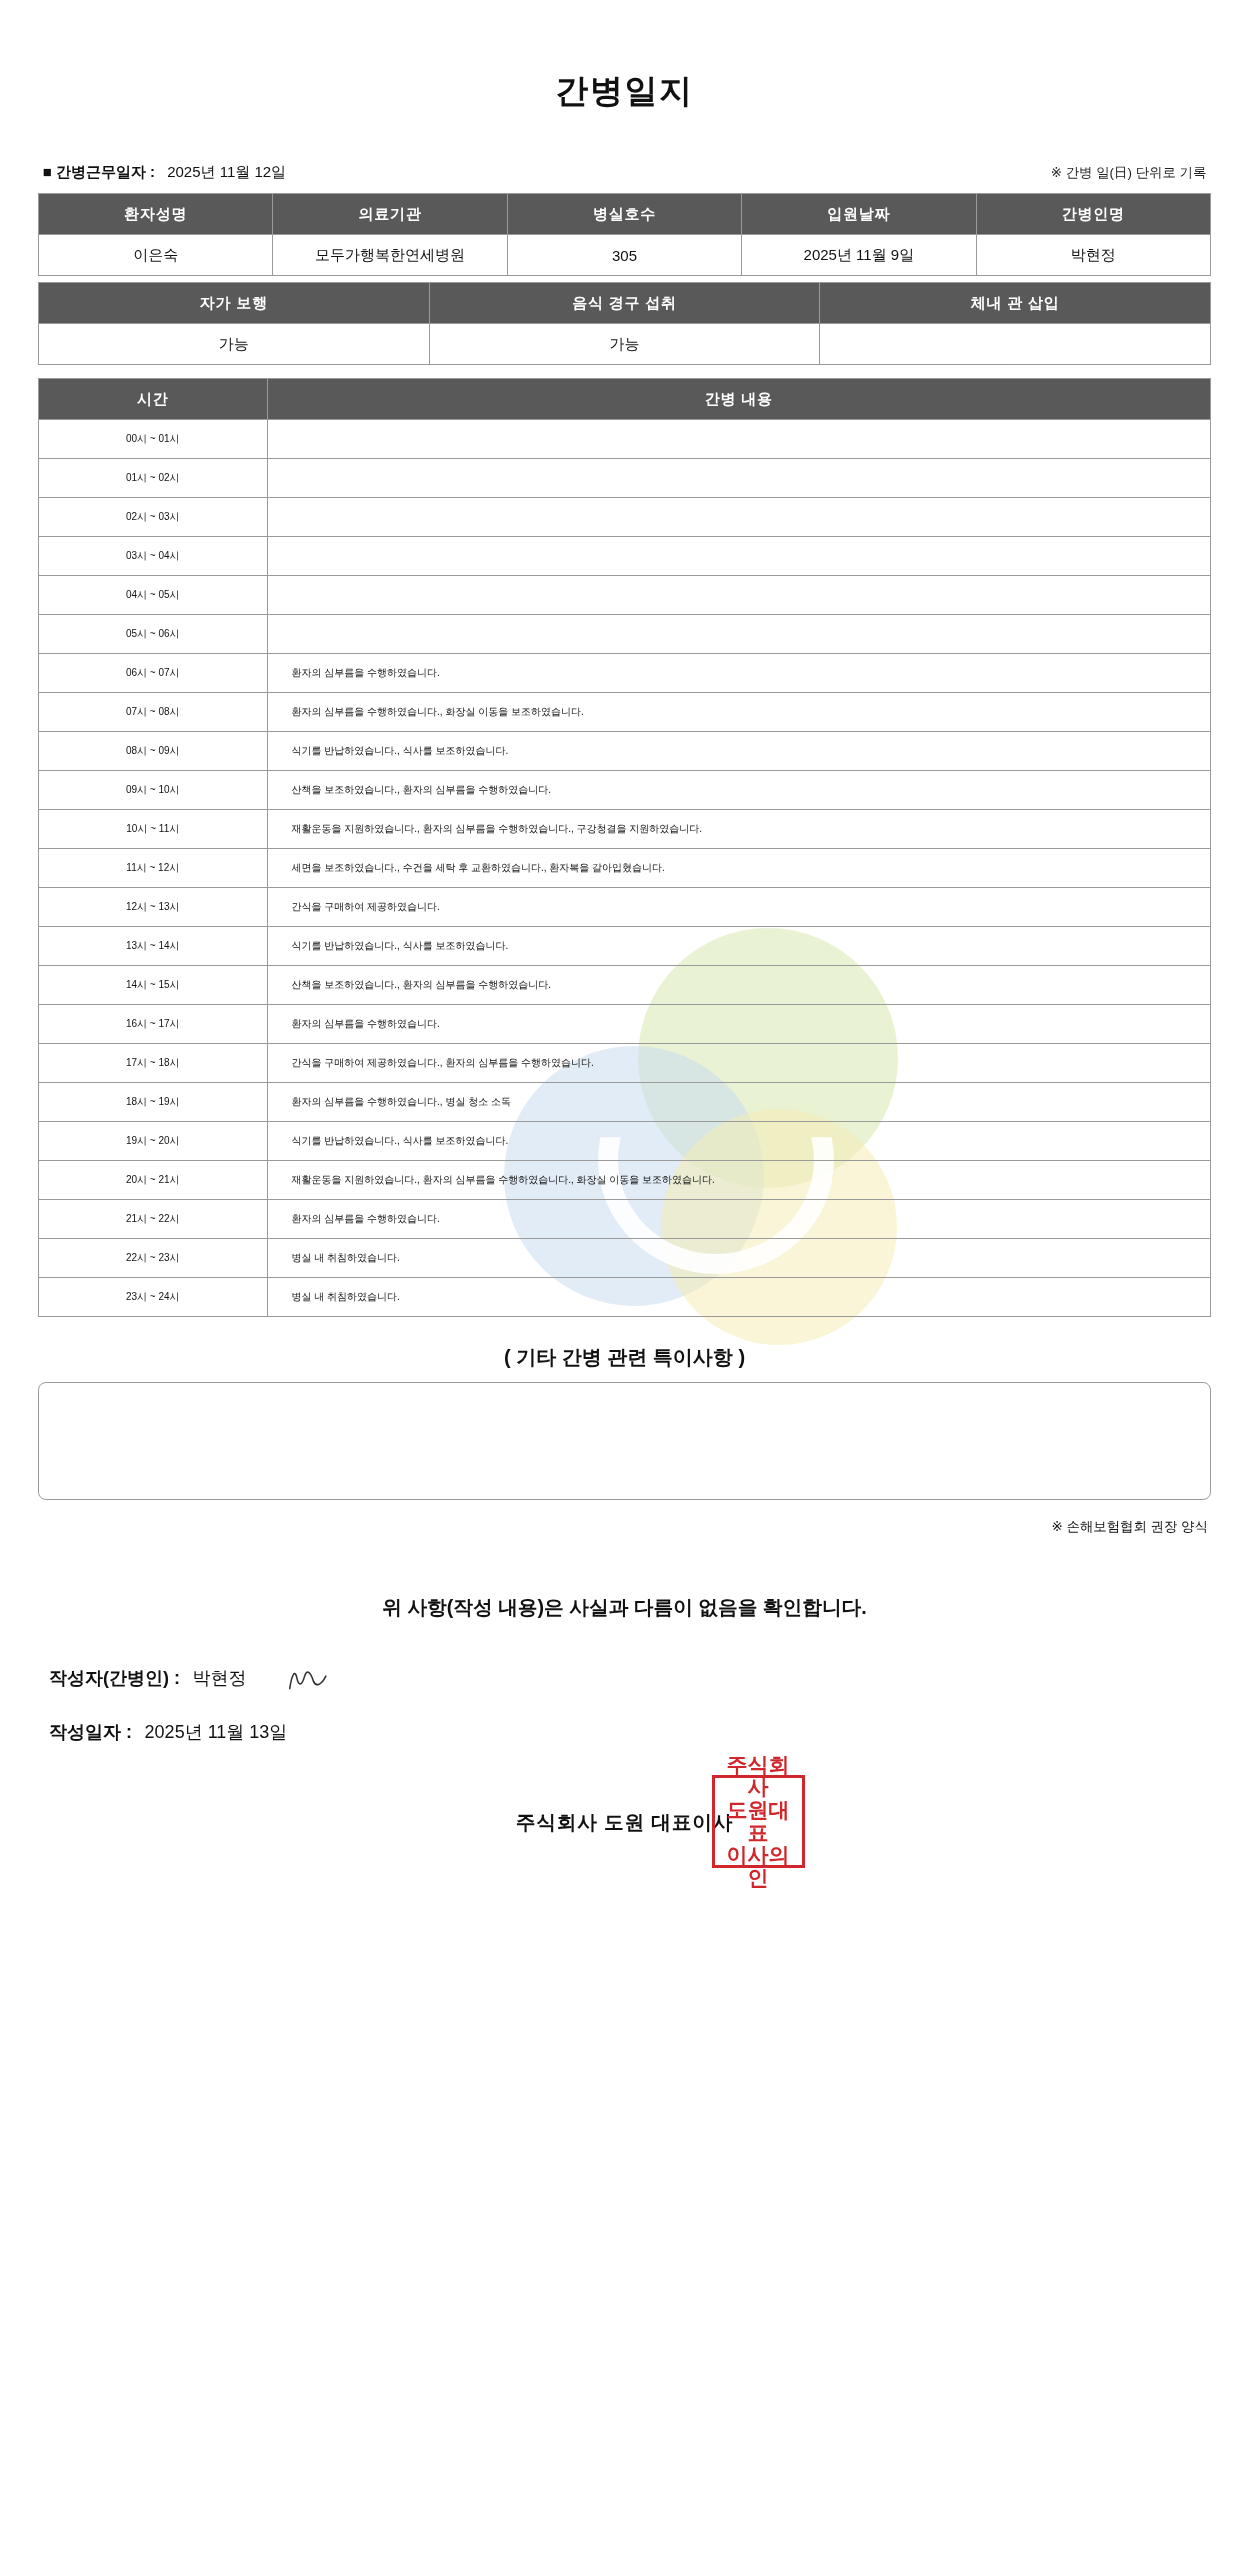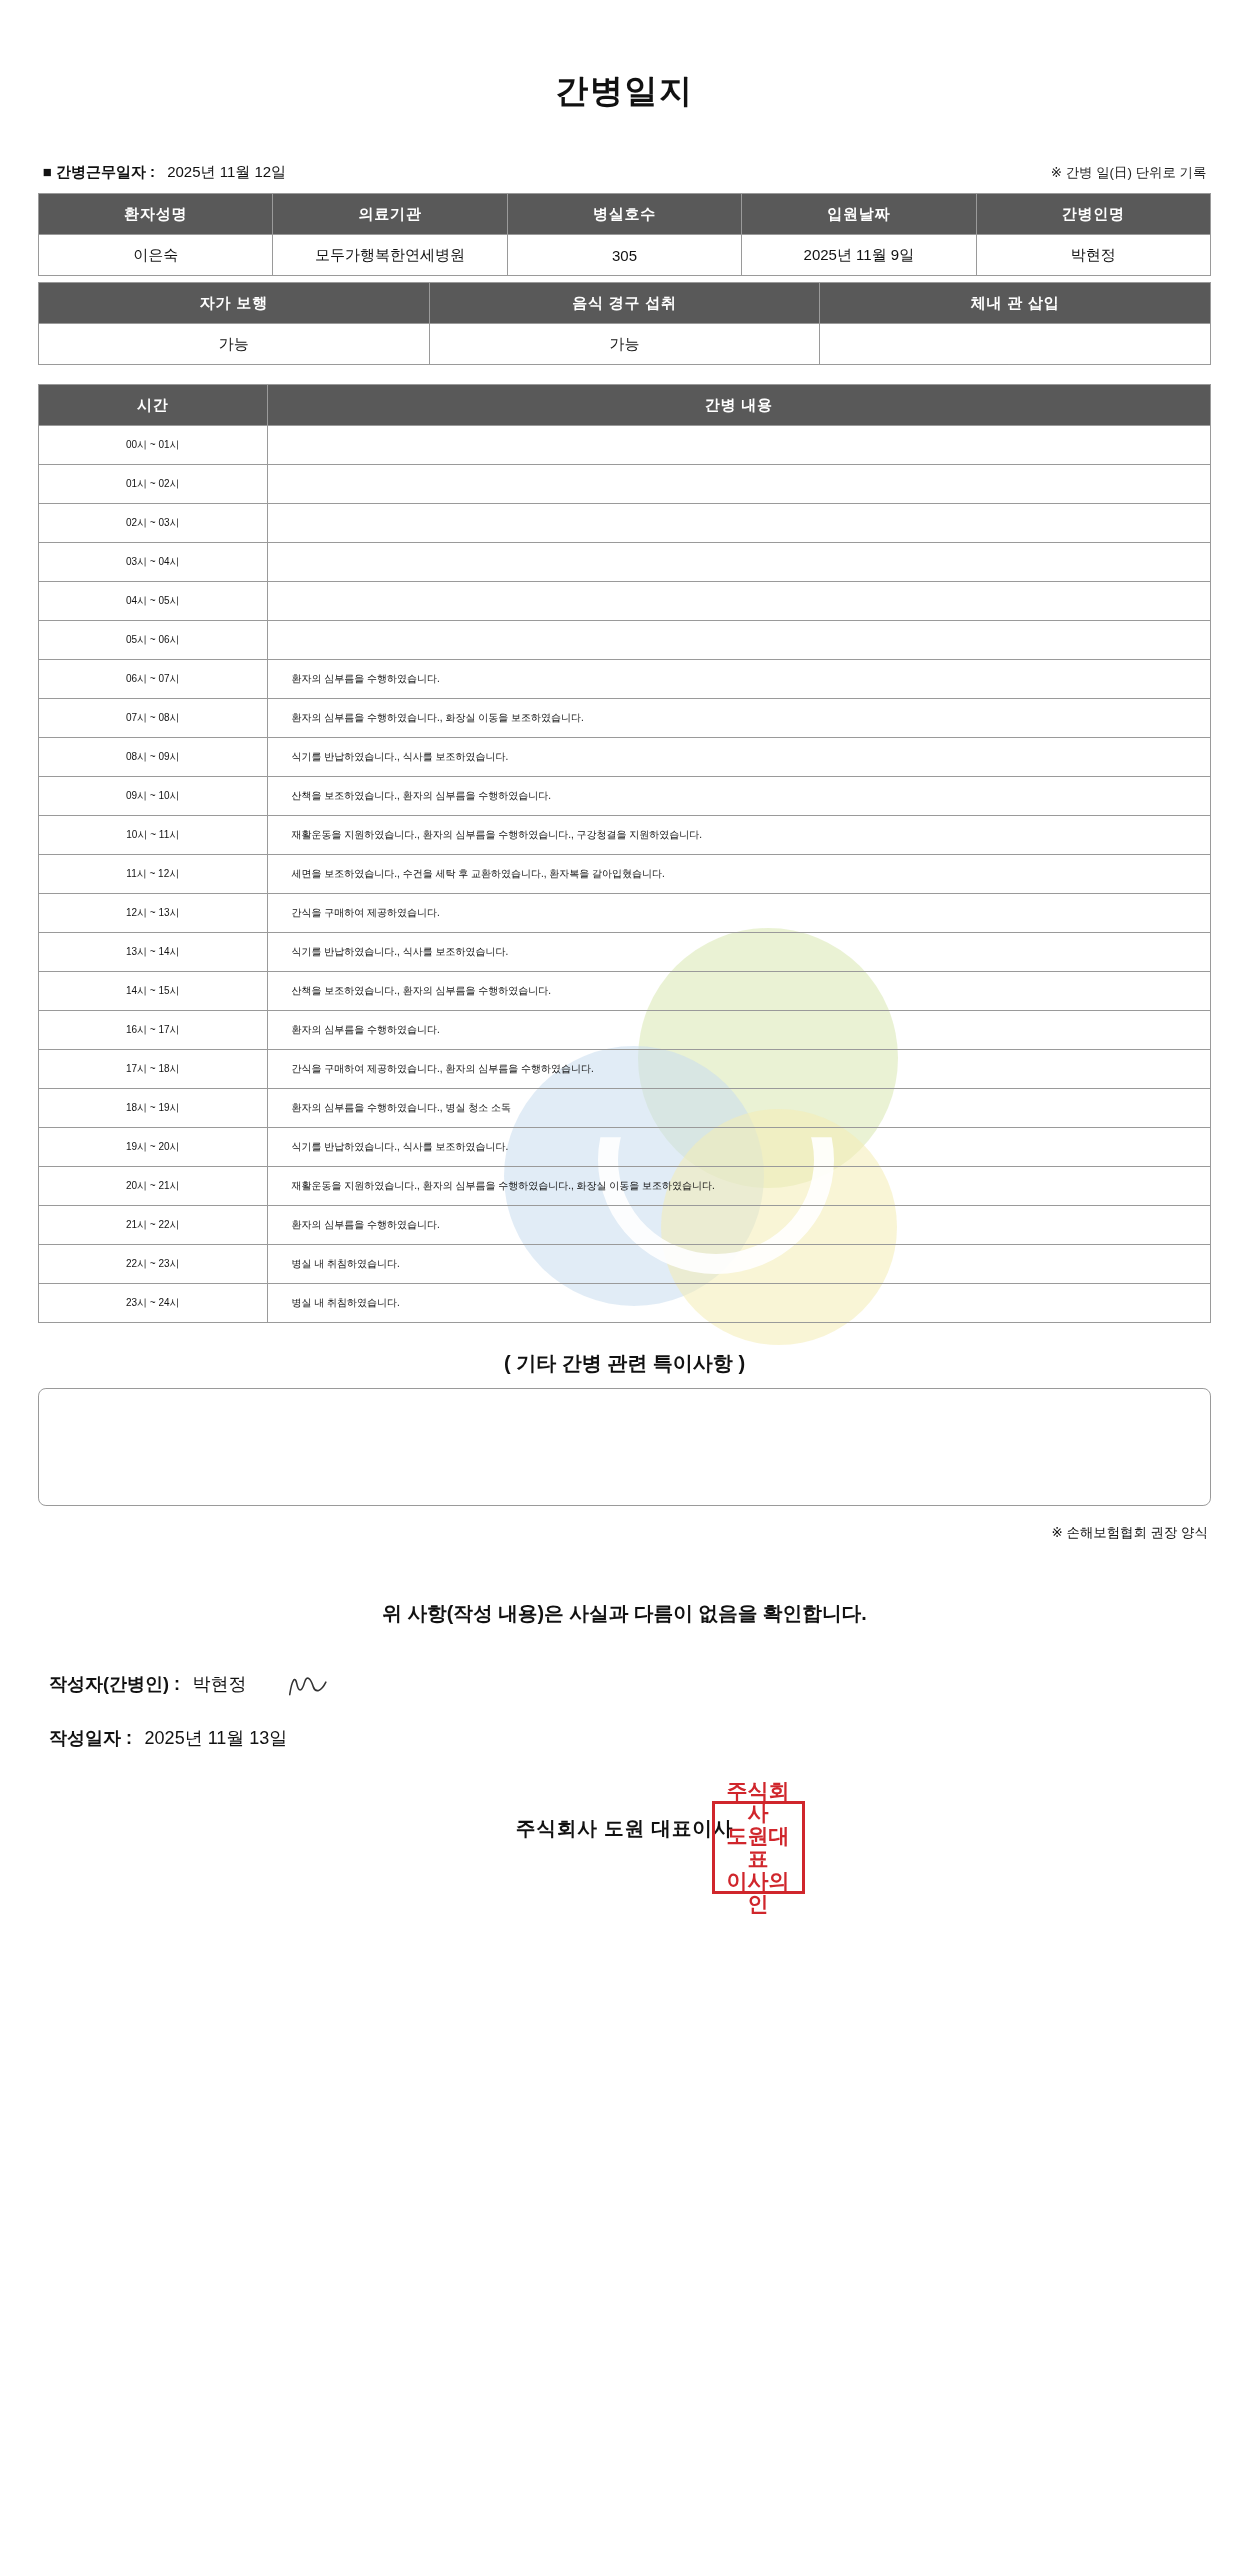--- a/index.html
+++ b/index.html
@@ -114,21 +114,21 @@
     height: 41px;
     background: #ffffff;
     color: #111;
   }
 
   
   table.schedule {
     width: 100%;
     border-collapse: collapse;
     table-layout: fixed;
-    margin-top: 19px;
+    margin-top: 13px;
   }
   table.schedule th {
     background: #595959;
     color: #fff;
     border: 0.8px solid #9a9a9a;
     height: 41px;
     font-size: 15px;
     font-weight: bold;
     letter-spacing: 0.8px;
   }
@@ -222,21 +222,20 @@
     color: #d0262c;
     display: flex;
     flex-wrap: wrap;
     align-content: center;
     justify-content: center;
     font-weight: bold;
     font-size: 21px;
     line-height: 1.08;
     letter-spacing: 0px;
     padding: 3.1px;
-    margin-top: 20px;
   }
   .stamp span {
     width: 50%;
     text-align: center;
     display: block;
   }
   .stamp .s-row { width: 100%; display: flex; justify-content: center; }
   .stamp .s-row span { width: auto; padding: 0 0.8px; }
 </style>
 </head>

